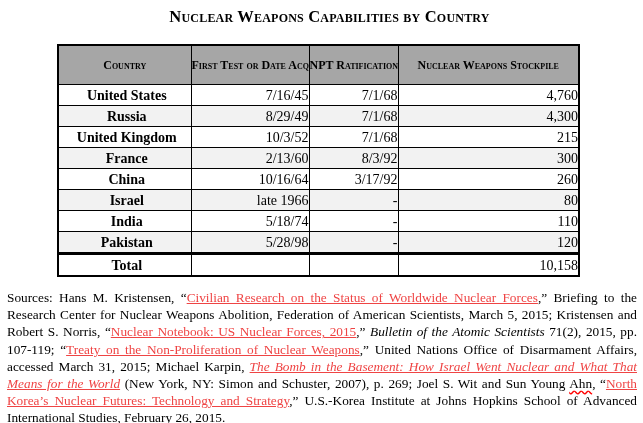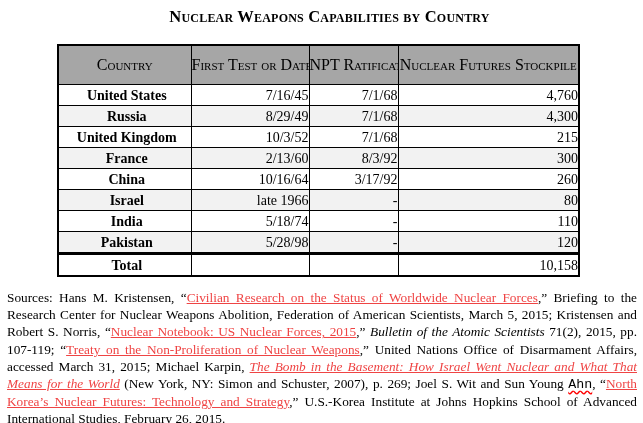--- a/index.html
+++ b/index.html
@@ -33,22 +33,22 @@
   }
   .cap-table th, .cap-table td {
     border: 1px solid #000000;
     padding: 0;
     overflow: hidden;
     white-space: nowrap;
   }
   .cap-table th {
     background: #A6A6A6;
     font-variant: small-caps;
-    font-weight: normal;
-    font-size: 16px;
+    font-weight: bold;
+    font-size: 12px;
     line-height: 16px;
     text-align: center;
     vertical-align: middle;
     height: 38px;
     margin-top: 31px;
   }
   .cap-table td {
     font-size: 14px;
     line-height: 19px;
     height: 20px;
@@ -75,21 +75,20 @@
   .seg-link, .seg-link-italic {
     color: #ef4444;
     text-decoration: underline;
     cursor: pointer;
   }
   .seg-italic, .seg-link-italic { font-style: italic; }
   .seg-misspelled {
     text-decoration: underline wavy #FF0000;
     text-decoration-skip-ink: none;
     text-underline-offset: 2px;
-    font-family: Liberation Mono, monospace;
   }
 </style>
 </head>
 <body>
 
 <div class="page">
 
   <div class="doc-title">Nuclear Weapons Capabilities by Country</div>
 
   <table class="cap-table">
@@ -97,21 +96,21 @@
       <col style="width:133px">
       <col style="width:118px">
       <col style="width:89px">
       <col style="width:181px">
     </colgroup>
     <thead>
       <tr>
         <th>Country</th>
         <th>First Test or Date Acquired</th>
         <th>NPT Ratification</th>
-        <th>Nuclear Futures Stockpile</th>
+        <th>Nuclear Weapons Stockpile</th>
       </tr>
     </thead>
     <tbody>
       <tr>
         <td class="country">United States</td>
         <td>7/16/45</td>
         <td>7/1/68</td>
         <td>4,760</td>
       </tr>
       <tr>

